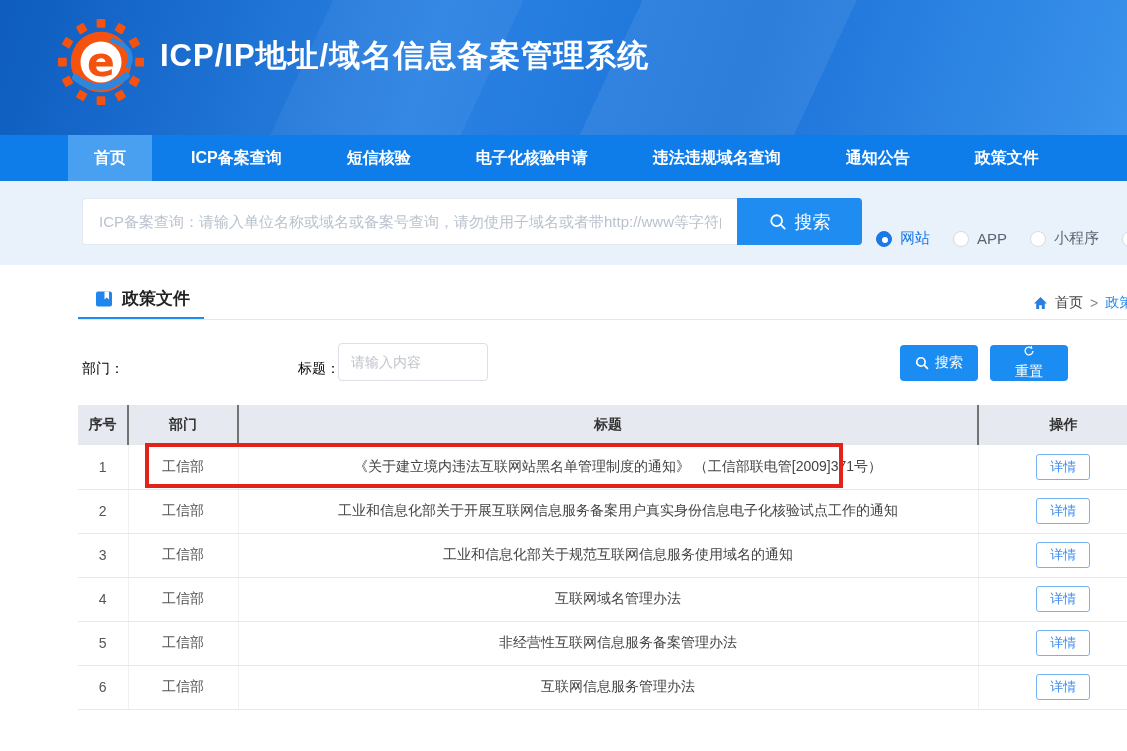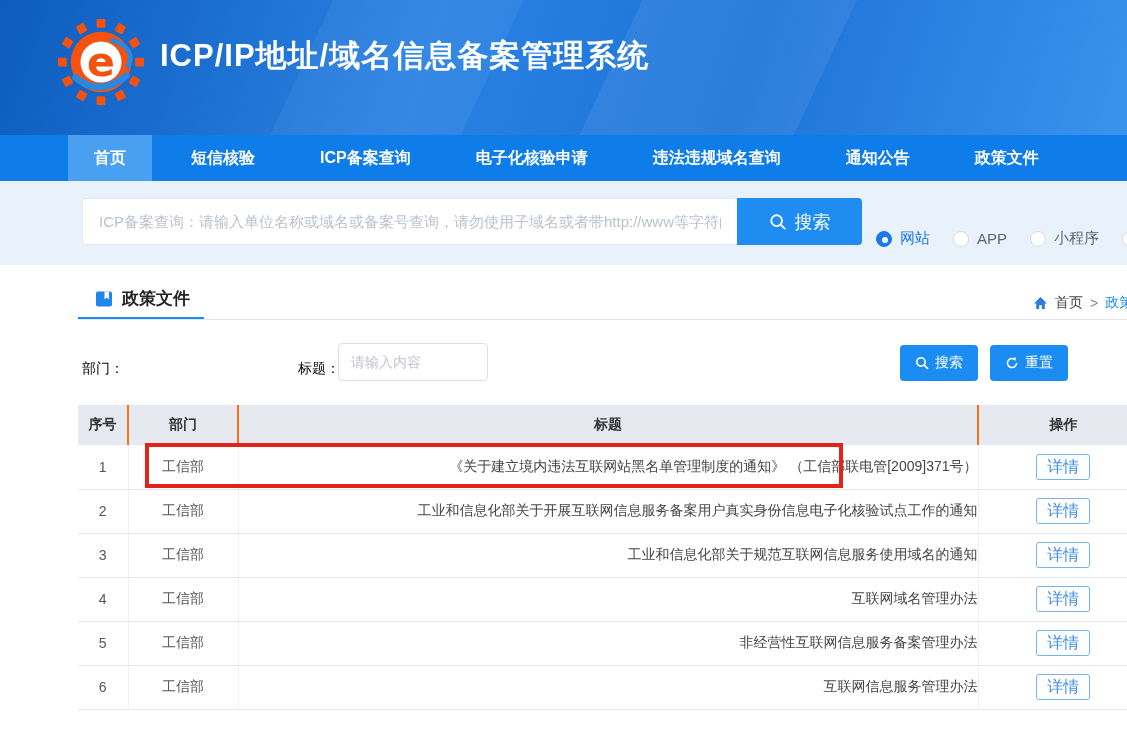--- a/index.html
+++ b/index.html
@@ -77,39 +77,39 @@
     padding:0 12px; font-size:14px; color:#333; outline:none; font-family:inherit; background:#fff;
   }
   .filter-input::placeholder{ color:#c0c4cc; }
   .inp-dept{ left:128px; width:132px; }
   .inp-title{ left:338px; width:150px; }
   .filter-btn{
     position:absolute; top:345px; height:36px; width:78px; border:none; border-radius:4px;
     background:#1b8cf2; color:#fff; font-size:14px; display:flex; align-items:center;
     justify-content:center; gap:6px; cursor:pointer; font-family:inherit;
   }
-  .btn-search{ left:900px; } .btn-reset{ left:990px; }
+  .btn-search{ left:900px; } .btn-reset{ left:990px;flex-direction:column; }
 
   
   .policy-table{ position:absolute; top:405px; left:78px; width:1070px; border-collapse:collapse;
     font-size:14px; table-layout:fixed; }
   .policy-table th{
     height:40px; background:#e7e9f1; font-weight:bold; color:#333; text-align:center;
-    border-left:2px solid #f97316;
+    border-left:2px solid #737373;
   }
   .policy-table th:first-child{ border-left:none; }
   .policy-table td{
     height:44px; border-bottom:1px solid #e8e8e8; border-right:1px solid #eef0f4;
     color:#555; text-align:center; background:#fff;
   }
   .policy-table td:last-child{ border-right:none; }
-  .policy-table td.title-cell{ text-align:right; padding-left:20px; color:#444; }
+  .policy-table td.title-cell{ text-align:center; padding-left:20px; color:#444; }
   .detail-btn{
     display:inline-block; width:54px; height:26px; line-height:24px; border:1px solid #74b2f3;
-    border-radius:3px; color:#3e8ef0; background:#fff; font-size:16px; text-align:center;
+    border-radius:3px; color:#3e8ef0; background:#fff; font-size:13px; text-align:center;
     cursor:pointer; font-family:inherit;
   }
 
   
   .highlight-box{
     position:absolute; left:145px; top:443px; width:698px; height:45px;
     border:4px solid #e3231a; z-index:5; pointer-events:none;
   }
 </style>
 </head>
@@ -139,22 +139,22 @@
       <path d="M18 60 Q42 80 70 58" stroke="#2f86dd" stroke-width="7" fill="none" stroke-linecap="round"></path>
       <text x="44" y="58" font-size="42" font-weight="bold" fill="#f4520e" text-anchor="middle" font-family="DejaVu Sans, sans-serif">e</text>
     </svg>
     <div class="header-titles">
       <div class="system-title">ICP/IP地址/域名信息备案管理系统</div>
     </div>
   </header>
 
   <nav class="main-nav">
     <div class="nav-item active">首页</div>
+    <div class="nav-item">ICP备案查询</div>
     <div class="nav-item">短信核验</div>
-    <div class="nav-item">ICP备案查询</div>
     <div class="nav-item">电子化核验申请</div>
     <div class="nav-item">违法违规域名查询</div>
     <div class="nav-item">通知公告</div>
     <div class="nav-item">政策文件</div>
   </nav>
 
   <div class="search-strip">
     <div class="search-box">
       <input class="icp-search-input" type="text" placeholder="ICP备案查询：请输入单位名称或域名或备案号查询，请勿使用子域名或者带http://www等字符的网址查询" style="">
       <button class="icp-search-btn">

